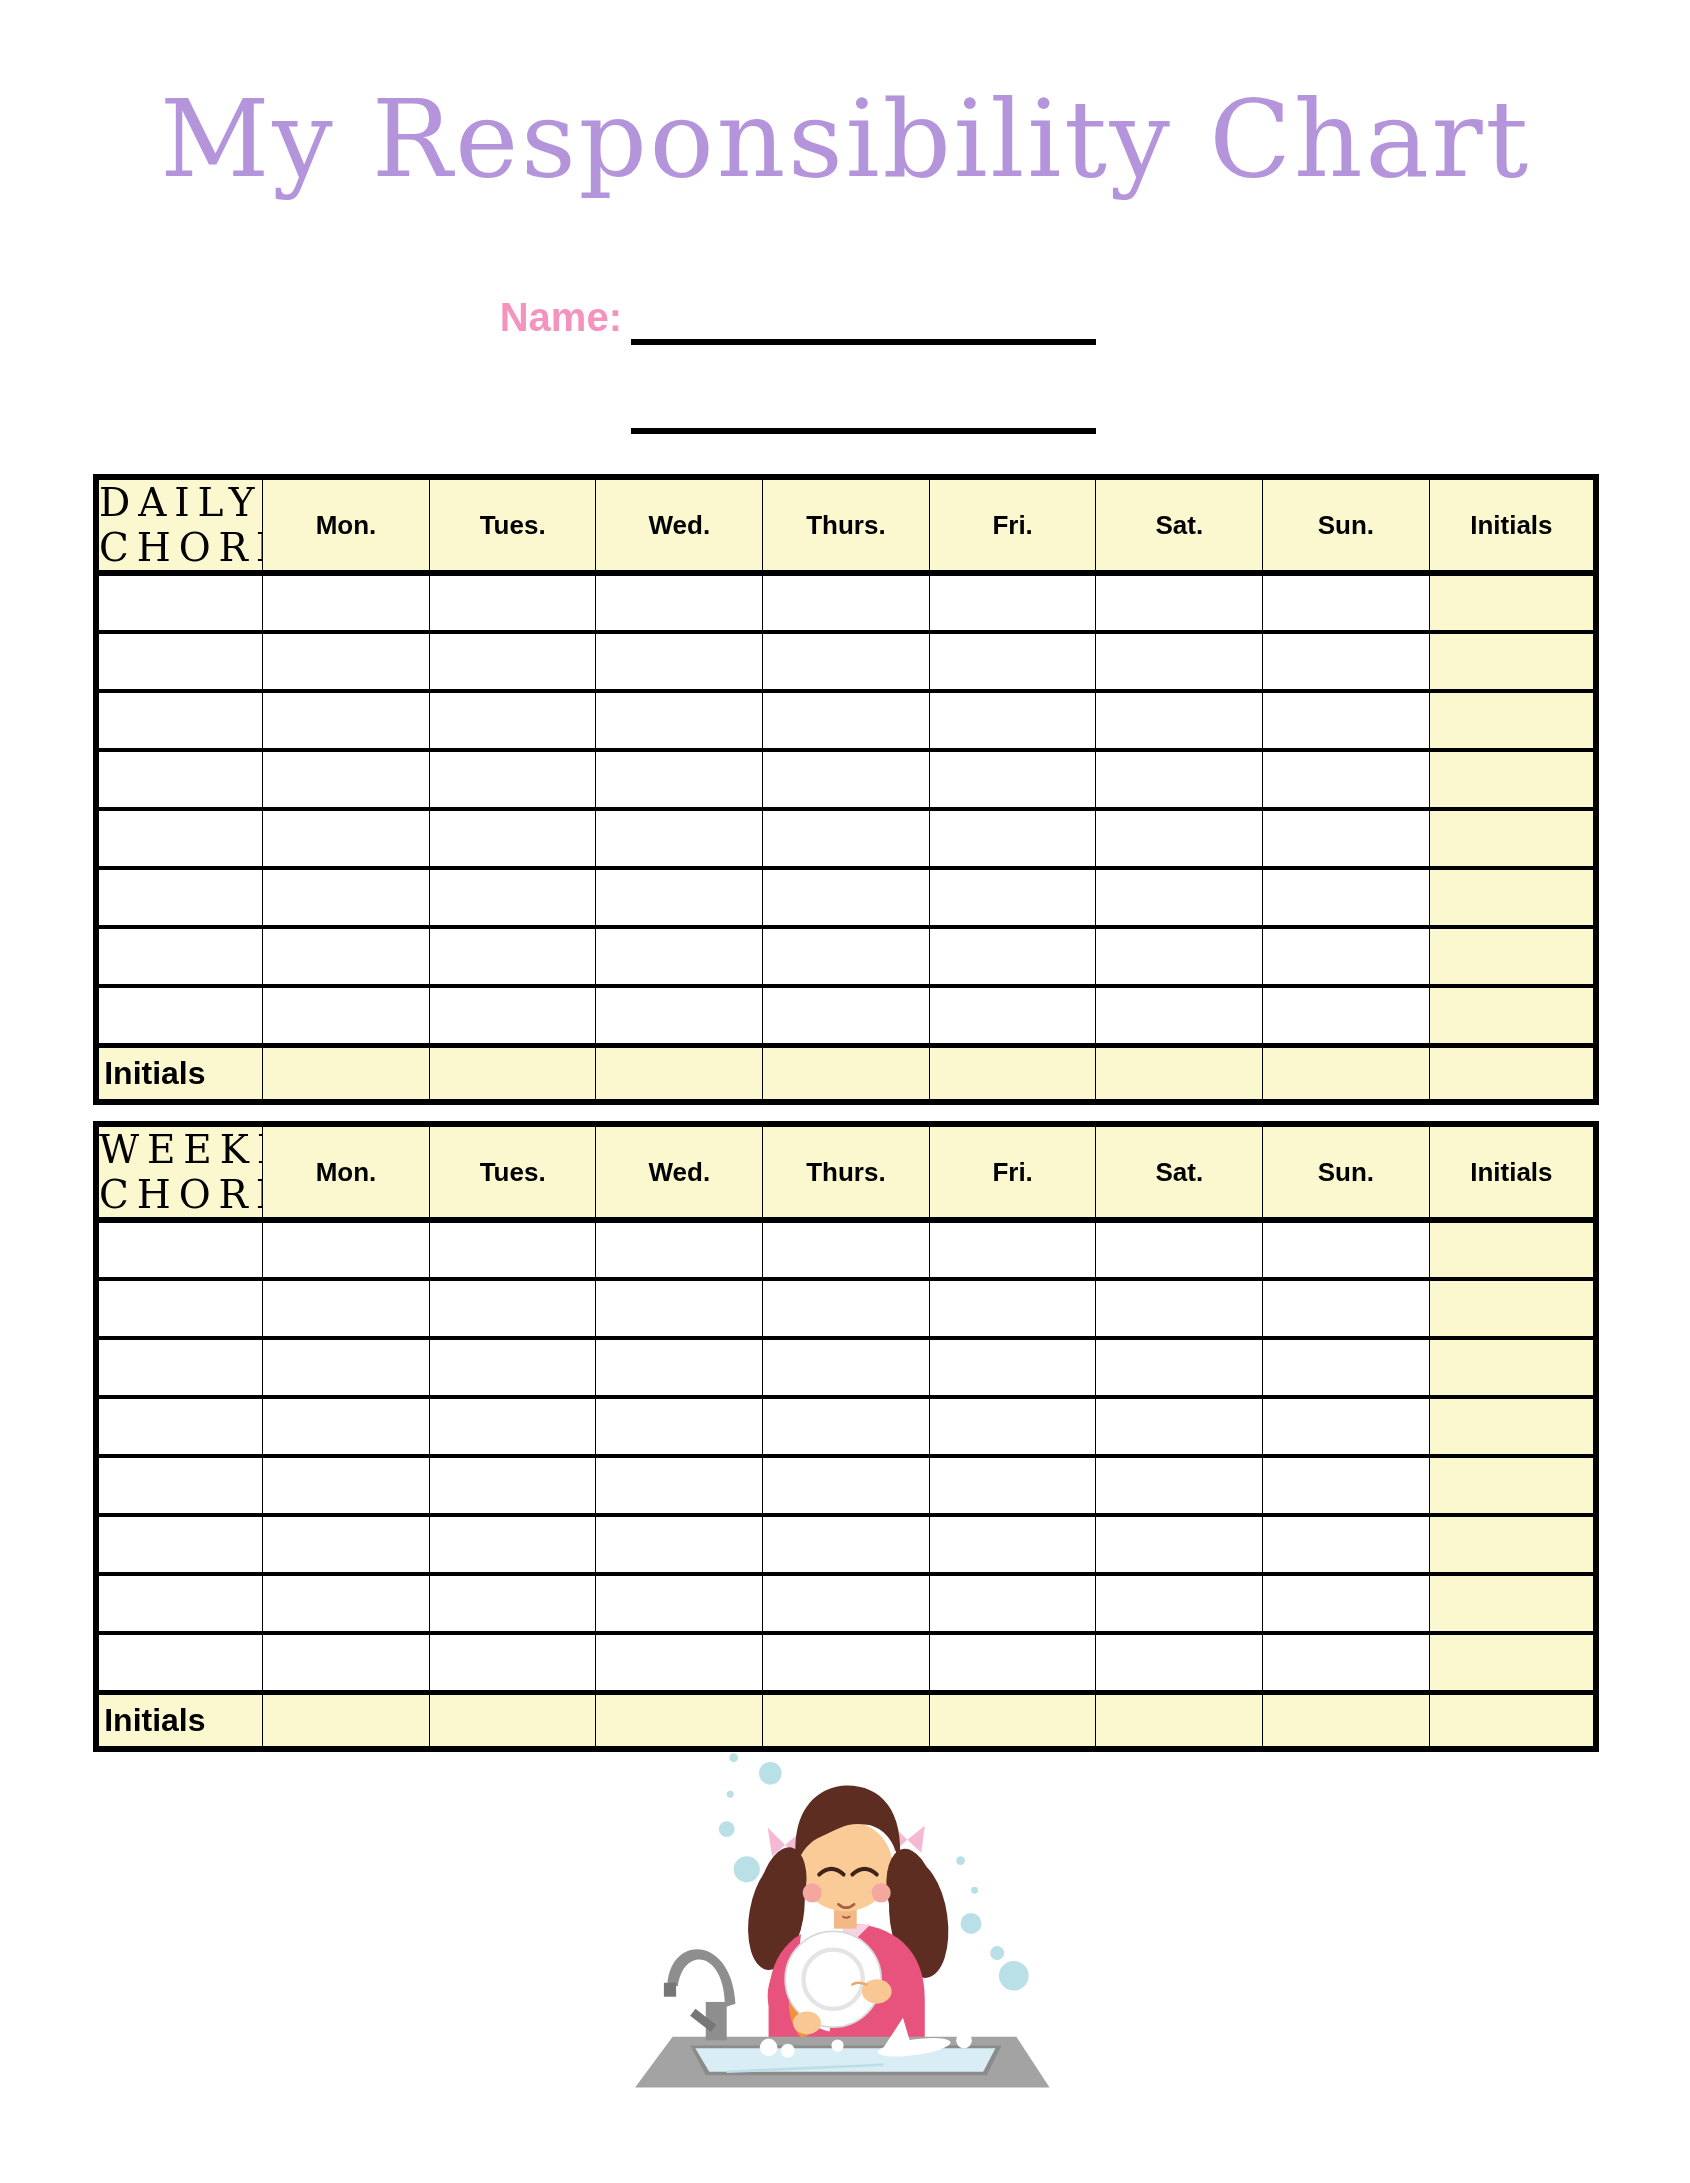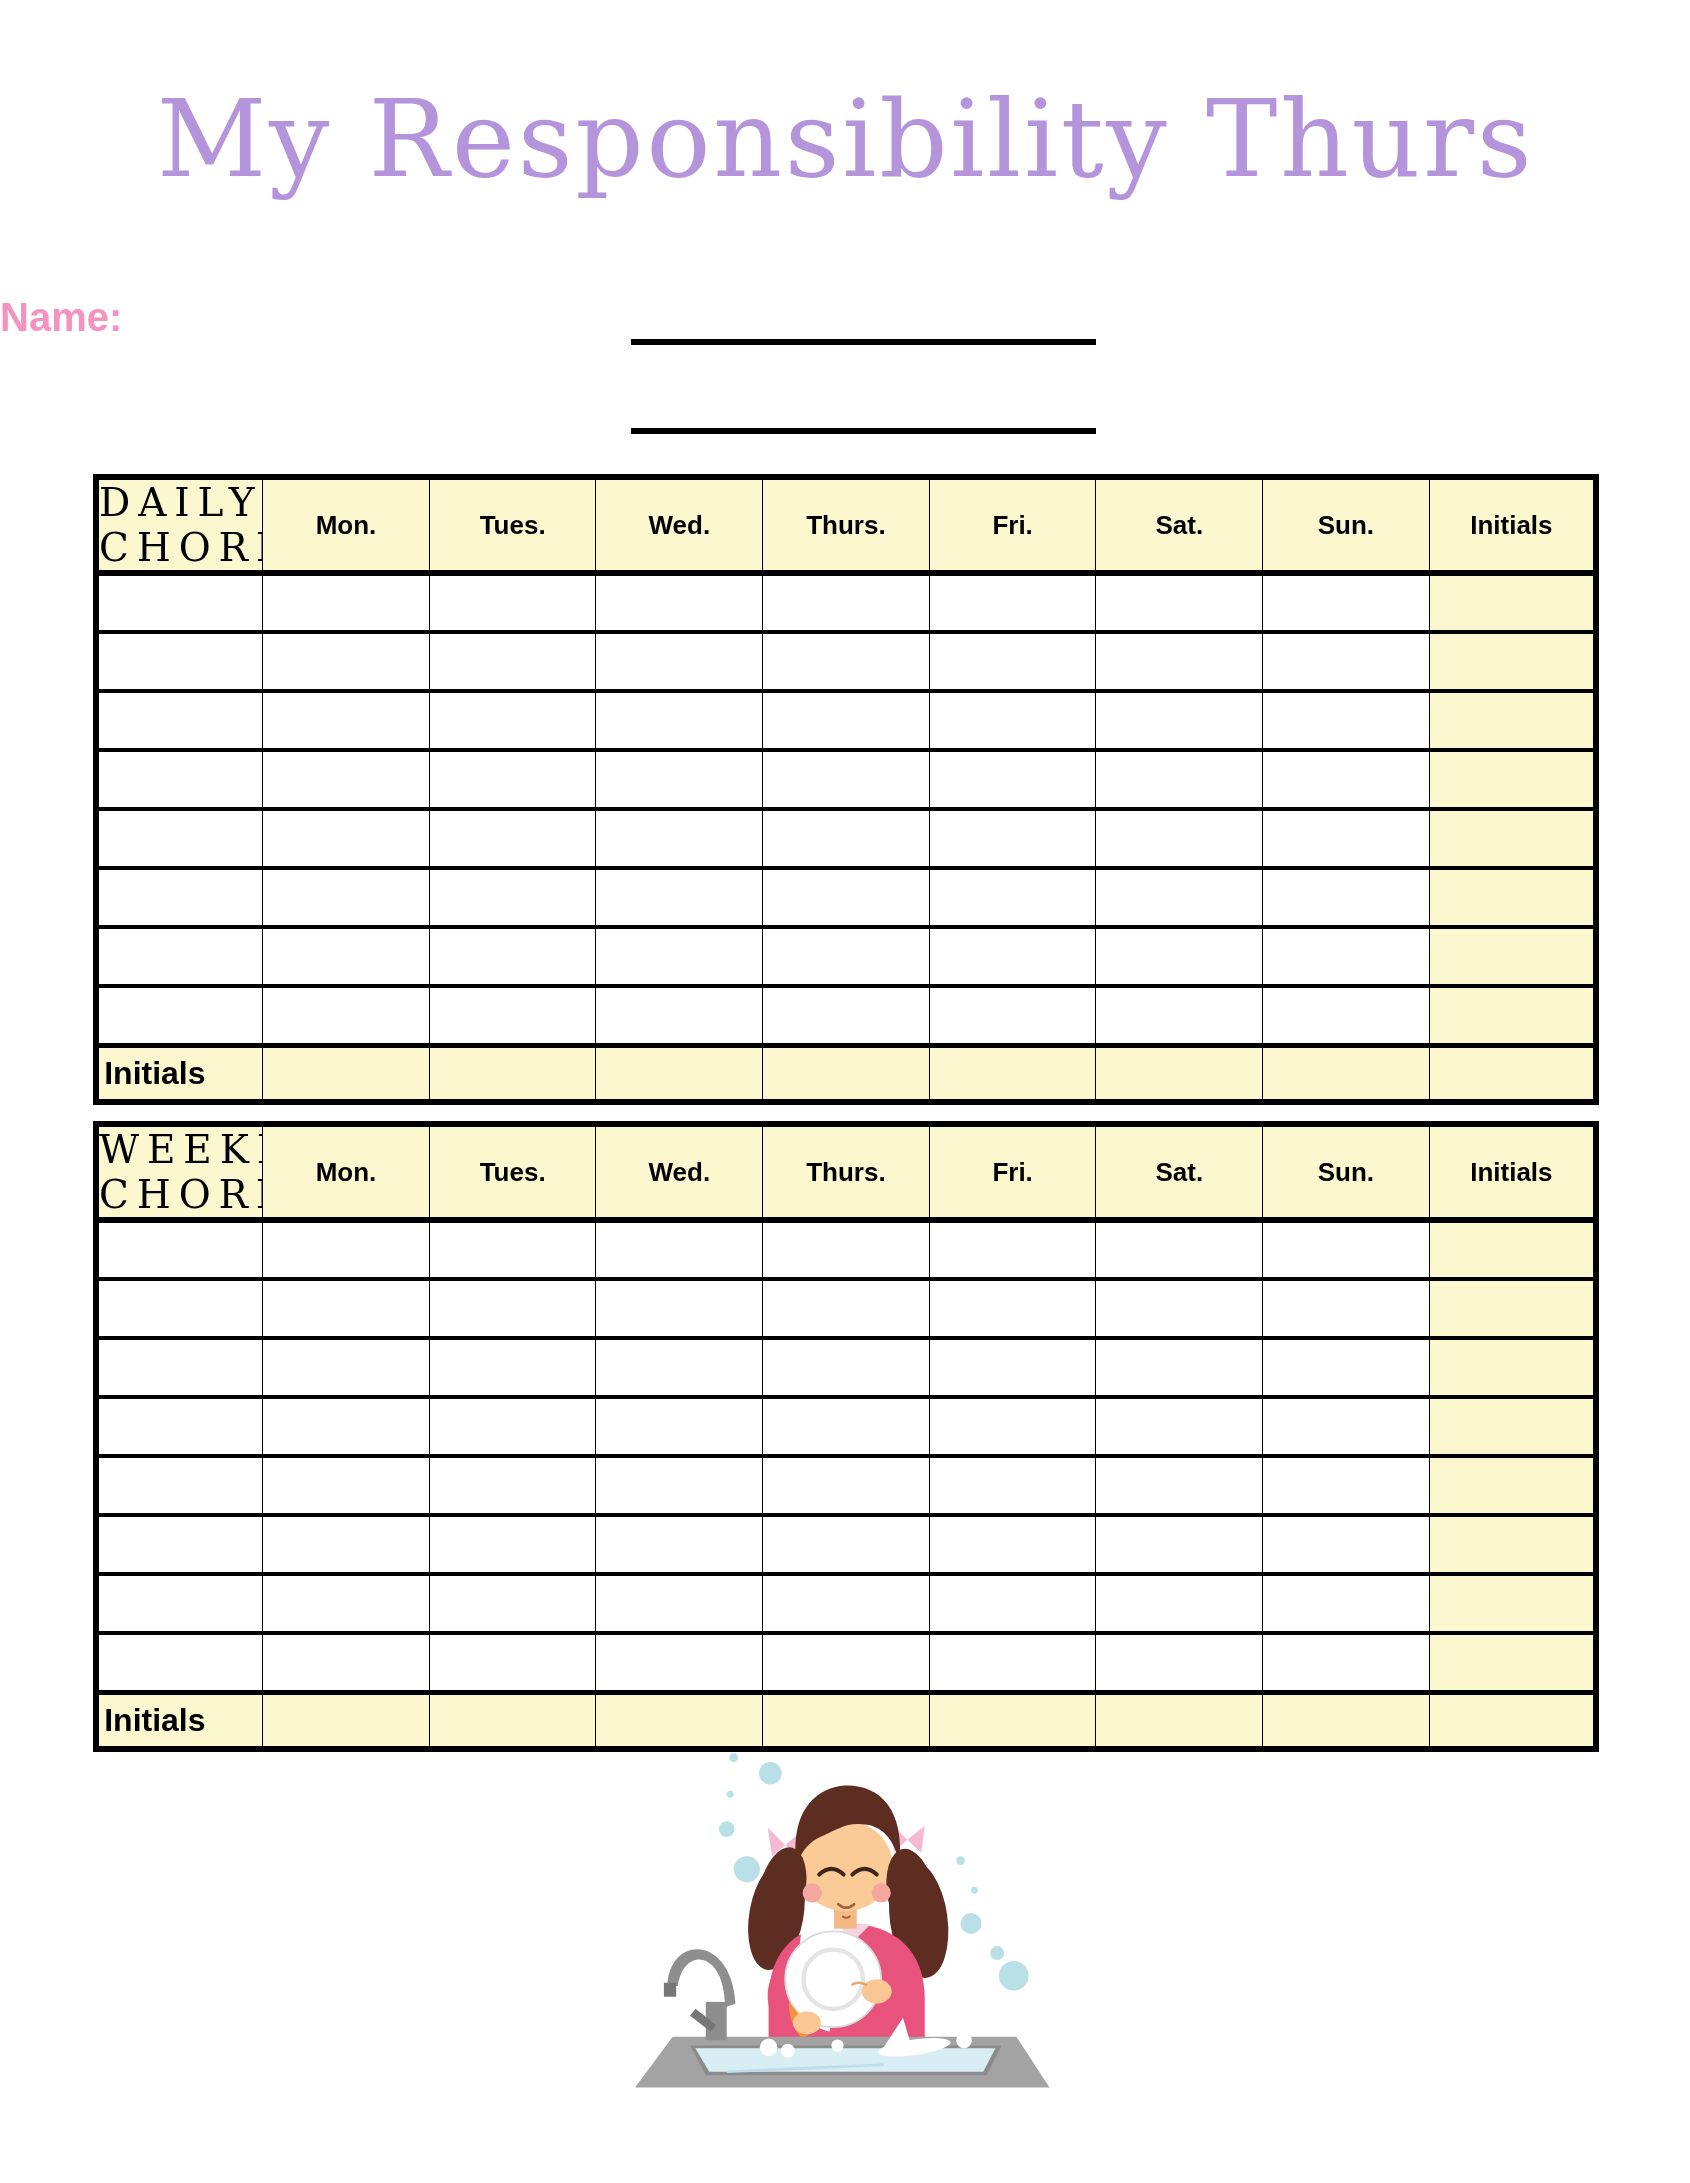--- a/index.html
+++ b/index.html
@@ -26,21 +26,21 @@
     font-size: 107px;
     letter-spacing: 2.6px;
     color: var(--title-purple, #b495dc);
   }
 
   
   .form-label {
     position: absolute;
     left: 0;
     width: 622px;
-    text-align: left;
+    text-align: right;
     font-size: 40px;
     font-weight: bold;
     color: var(--label-pink, #f494be);
     letter-spacing: 0px;
   }
   .label-name { top: 295px; }
   .label-week { top: 384px; }
 
   .fill-line {
     position: absolute;
@@ -109,21 +109,21 @@
     top: 1740px;
     width: 445px;
     height: 393px;
   }
 </style>
 </head>
 <body>
 
 <div class="page">
 
-  <h1 class="title">My Responsibility Thurs</h1>
+  <h1 class="title">My Responsibility Chart</h1>
 
   <div class="form-label label-name">Name:</div>
   <div class="fill-line line-name"></div>
 
   <div class="fill-line line-week"></div>
 
   <div class="table-wrap table-daily">
       <table class="chore-table">
         <thead>
           <tr class="header-row">

